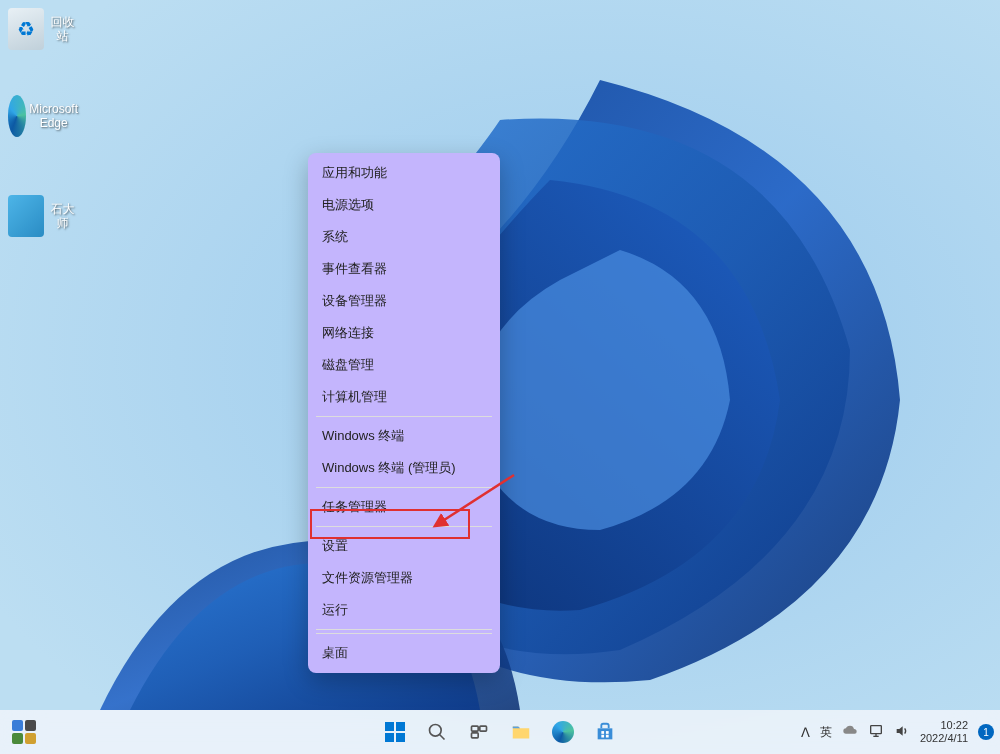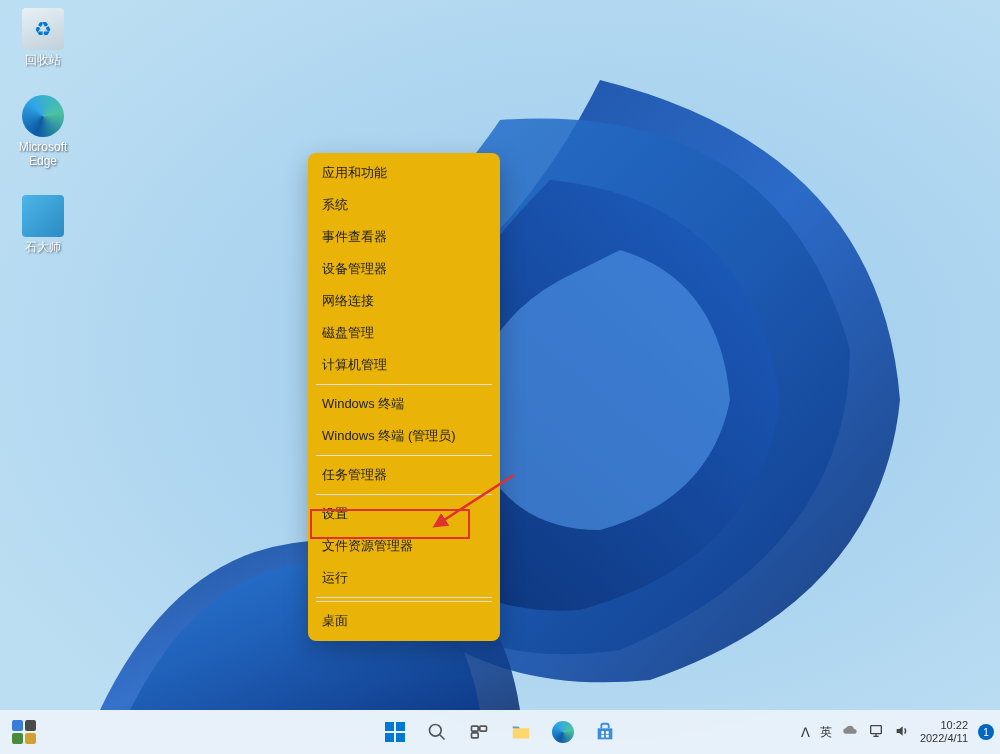--- a/index.html
+++ b/index.html
@@ -9,42 +9,42 @@
       overflow: hidden; position: relative;
       background: linear-gradient(135deg, #a8d5f0 0%, #7ab8e0 100%);
     }
     .desktop {
       position: absolute; inset: 0;
       background: radial-gradient(ellipse at 60% 50%, #5ba3e0 0%, #3d7fc4 30%, #a8d5f0 70%);
     }
     .desktop svg { position: absolute; top: 0; left: 0; }
     .desktop-icon {
       position: absolute; width: 70px; text-align: center;
-      display: flex; flex-direction: column; align-items: center; gap: 3px;
+      display: flex; flex-direction: row; align-items: center; gap: 3px;
       cursor: pointer;
     }
     .desktop-icon .icon-img {
       width: 42px; height: 42px; border-radius: 4px;
       display: flex; align-items: center; justify-content: center;
     }
     .desktop-icon .label {
       color: #fff; font-size: 12px; text-shadow: 1px 1px 2px rgba(0,0,0,0.6);
       line-height: 1.2;
     }
     .recycle-bin { top: 8px; left: 8px; }
     .recycle-bin .icon-img { background: linear-gradient(160deg, #e8f0f5 0%, #c0d0da 100%); position: relative; }
     .recycle-bin .icon-img::after { content: "♻"; font-size: 20px; color: #0078d4; }
     .edge-icon { top: 95px; left: 8px; }
     .edge-icon .icon-img { border-radius: 50%; background: conic-gradient(from 200deg, #0c59a4, #30a6e8, #4cc2a0, #0c59a4); }
     .shidashi { top: 195px; left: 8px; }
     .shidashi .icon-img { background: linear-gradient(135deg, #4db5e8, #2a8cc4); }
 
     .context-menu {
       position: absolute; top: 153px; left: 308px; width: 192px;
-      background: #eab308; border-radius: 8px;
+      background: #c4b5fd; border-radius: 8px;
       box-shadow: 0 8px 24px rgba(0,0,0,0.25);
       padding: 4px 0; font-size: 13px; color: #222;
     }
     .menu-item {
       padding: 7px 14px; cursor: pointer;
       position: relative;
     }
     .menu-item.has-sub::after {
       content: "›"; position: absolute; right: 10px; top: 50%;
       transform: translateY(-50%); font-size: 14px; color: #555;
@@ -139,20 +139,21 @@
   <div class="label" style="white-space:pre">Microsoft
 Edge</div>
 </div>
 <div class="desktop-icon shidashi">
   <div class="icon-img"></div>
   <div class="label">石大师</div>
 </div>
 
 <div class="context-menu">
   <div class="menu-item">应用和功能</div>
+  <div class="menu-item">电源选项</div>
   <div class="menu-item">系统</div>
   <div class="menu-item">事件查看器</div>
   <div class="menu-item">设备管理器</div>
   <div class="menu-item">网络连接</div>
   <div class="menu-item">磁盘管理</div>
   <div class="menu-item">计算机管理</div>
   <div class="menu-sep"></div>
   <div class="menu-item">Windows 终端</div>
   <div class="menu-item">Windows 终端 (管理员)</div>
   <div class="menu-sep"></div>

